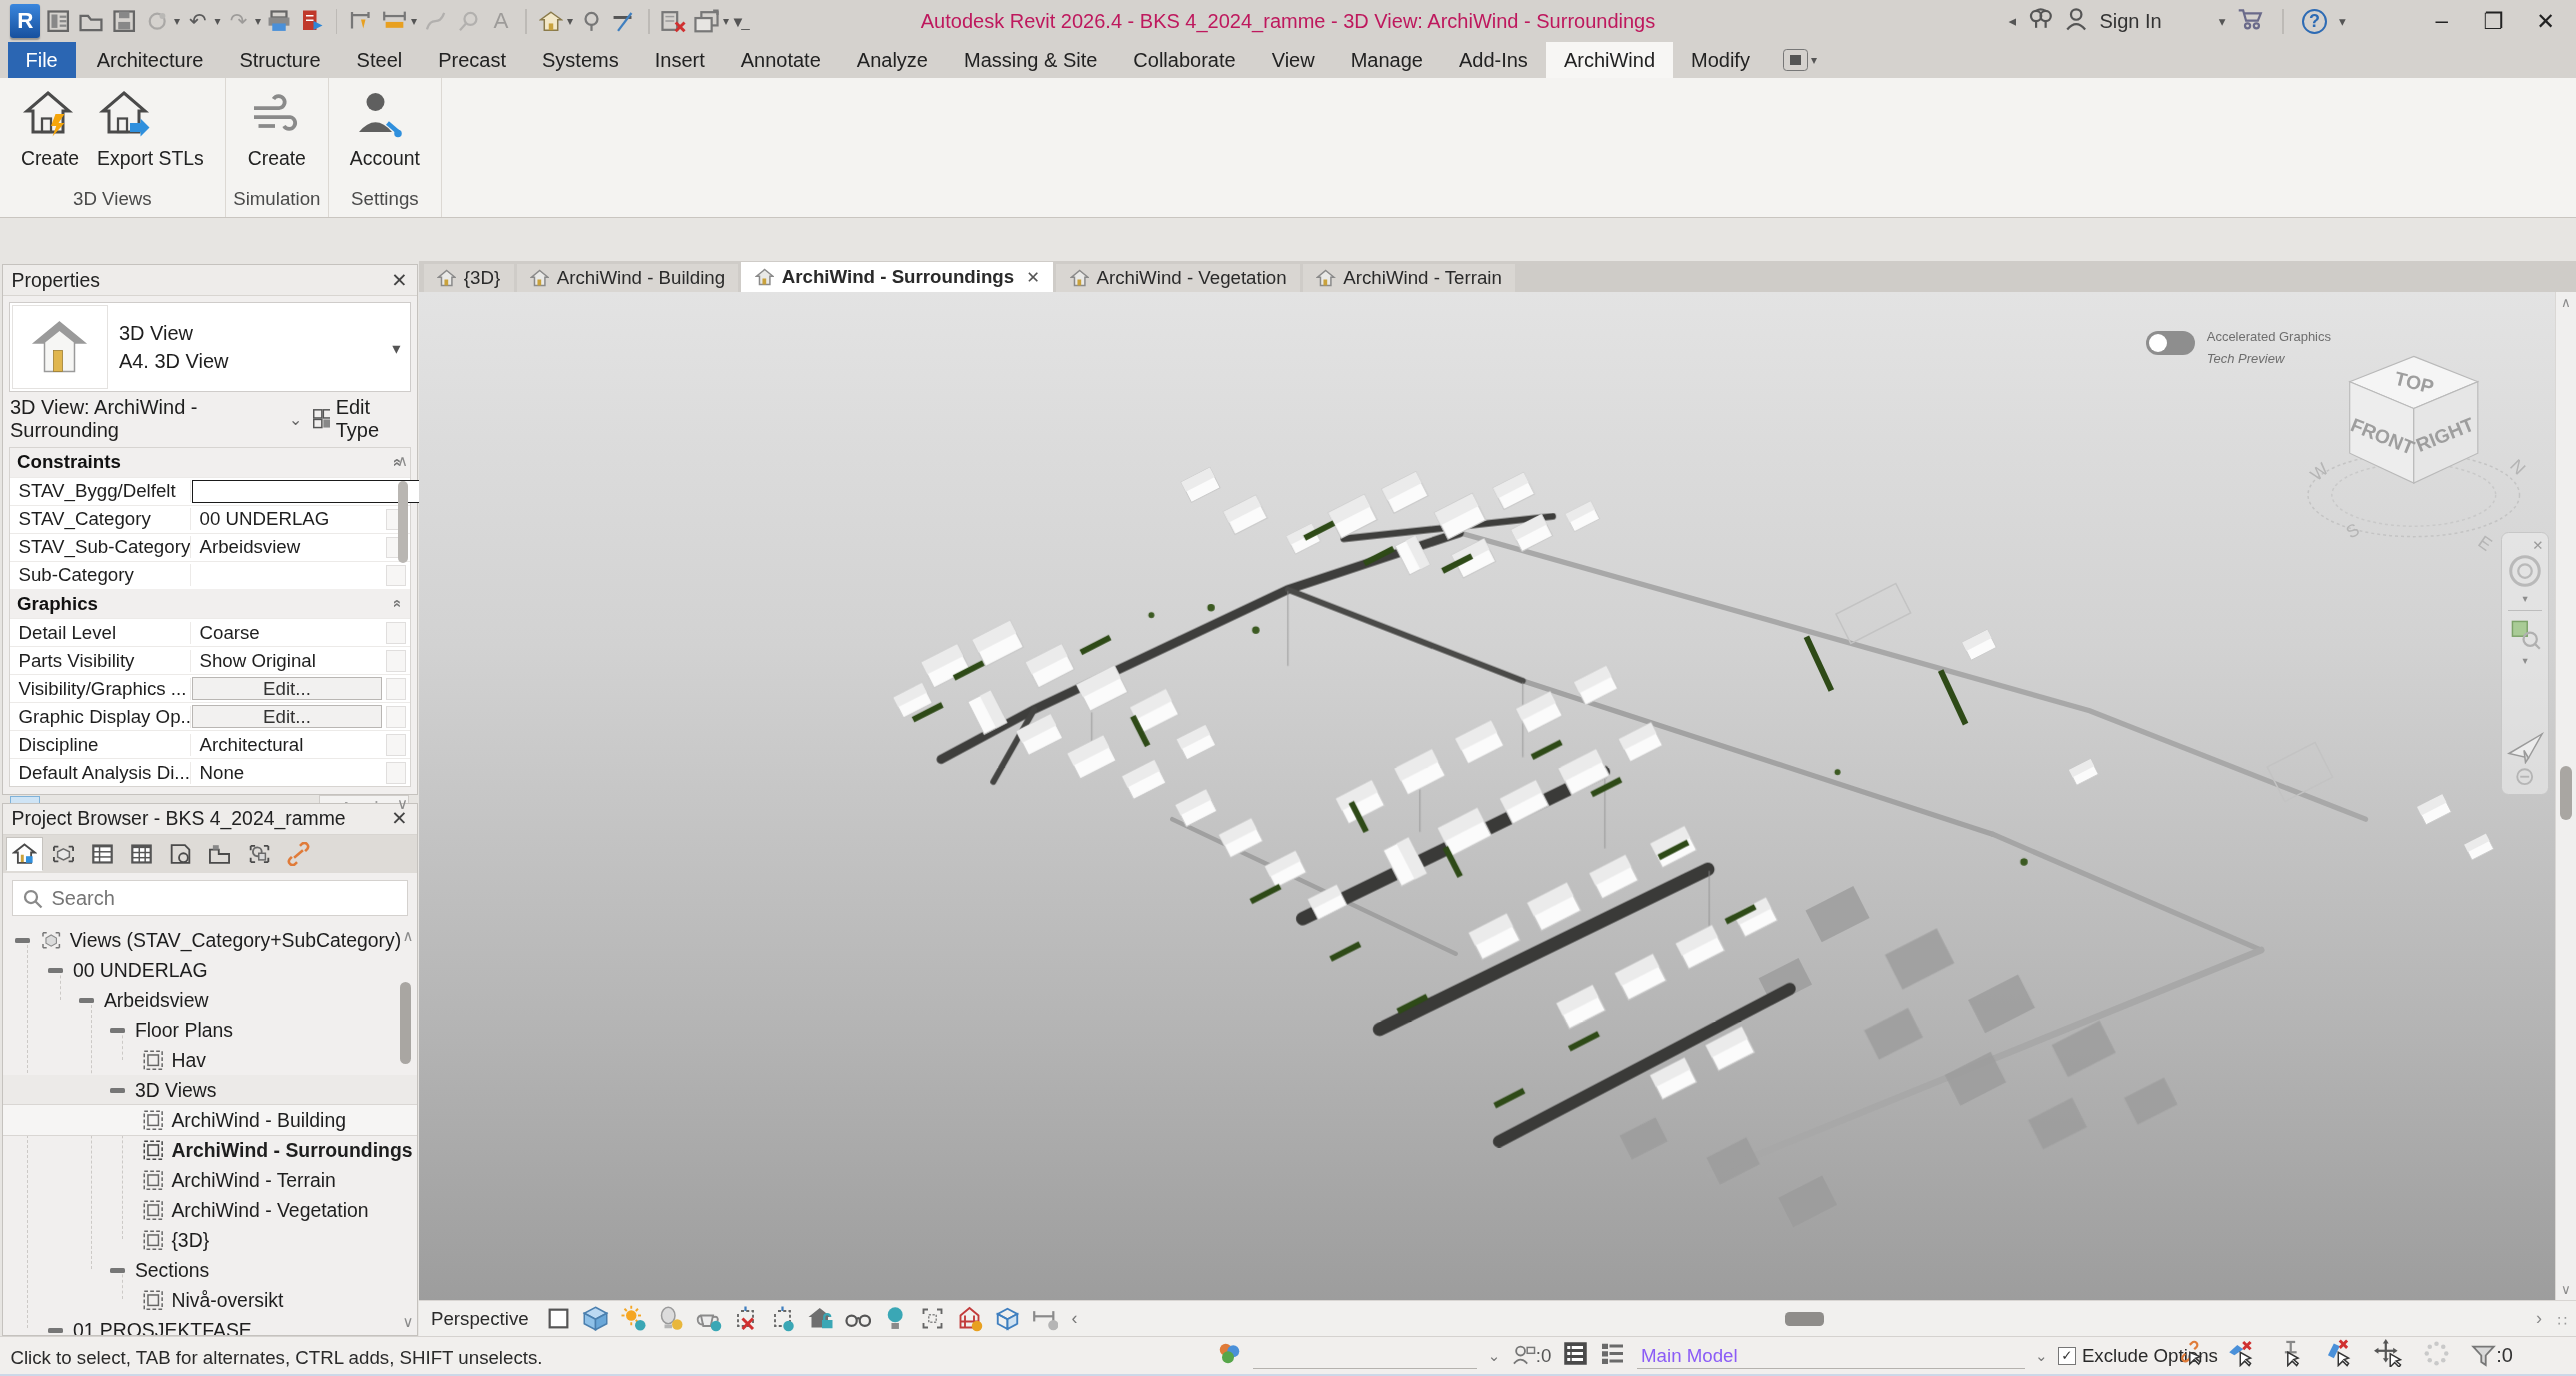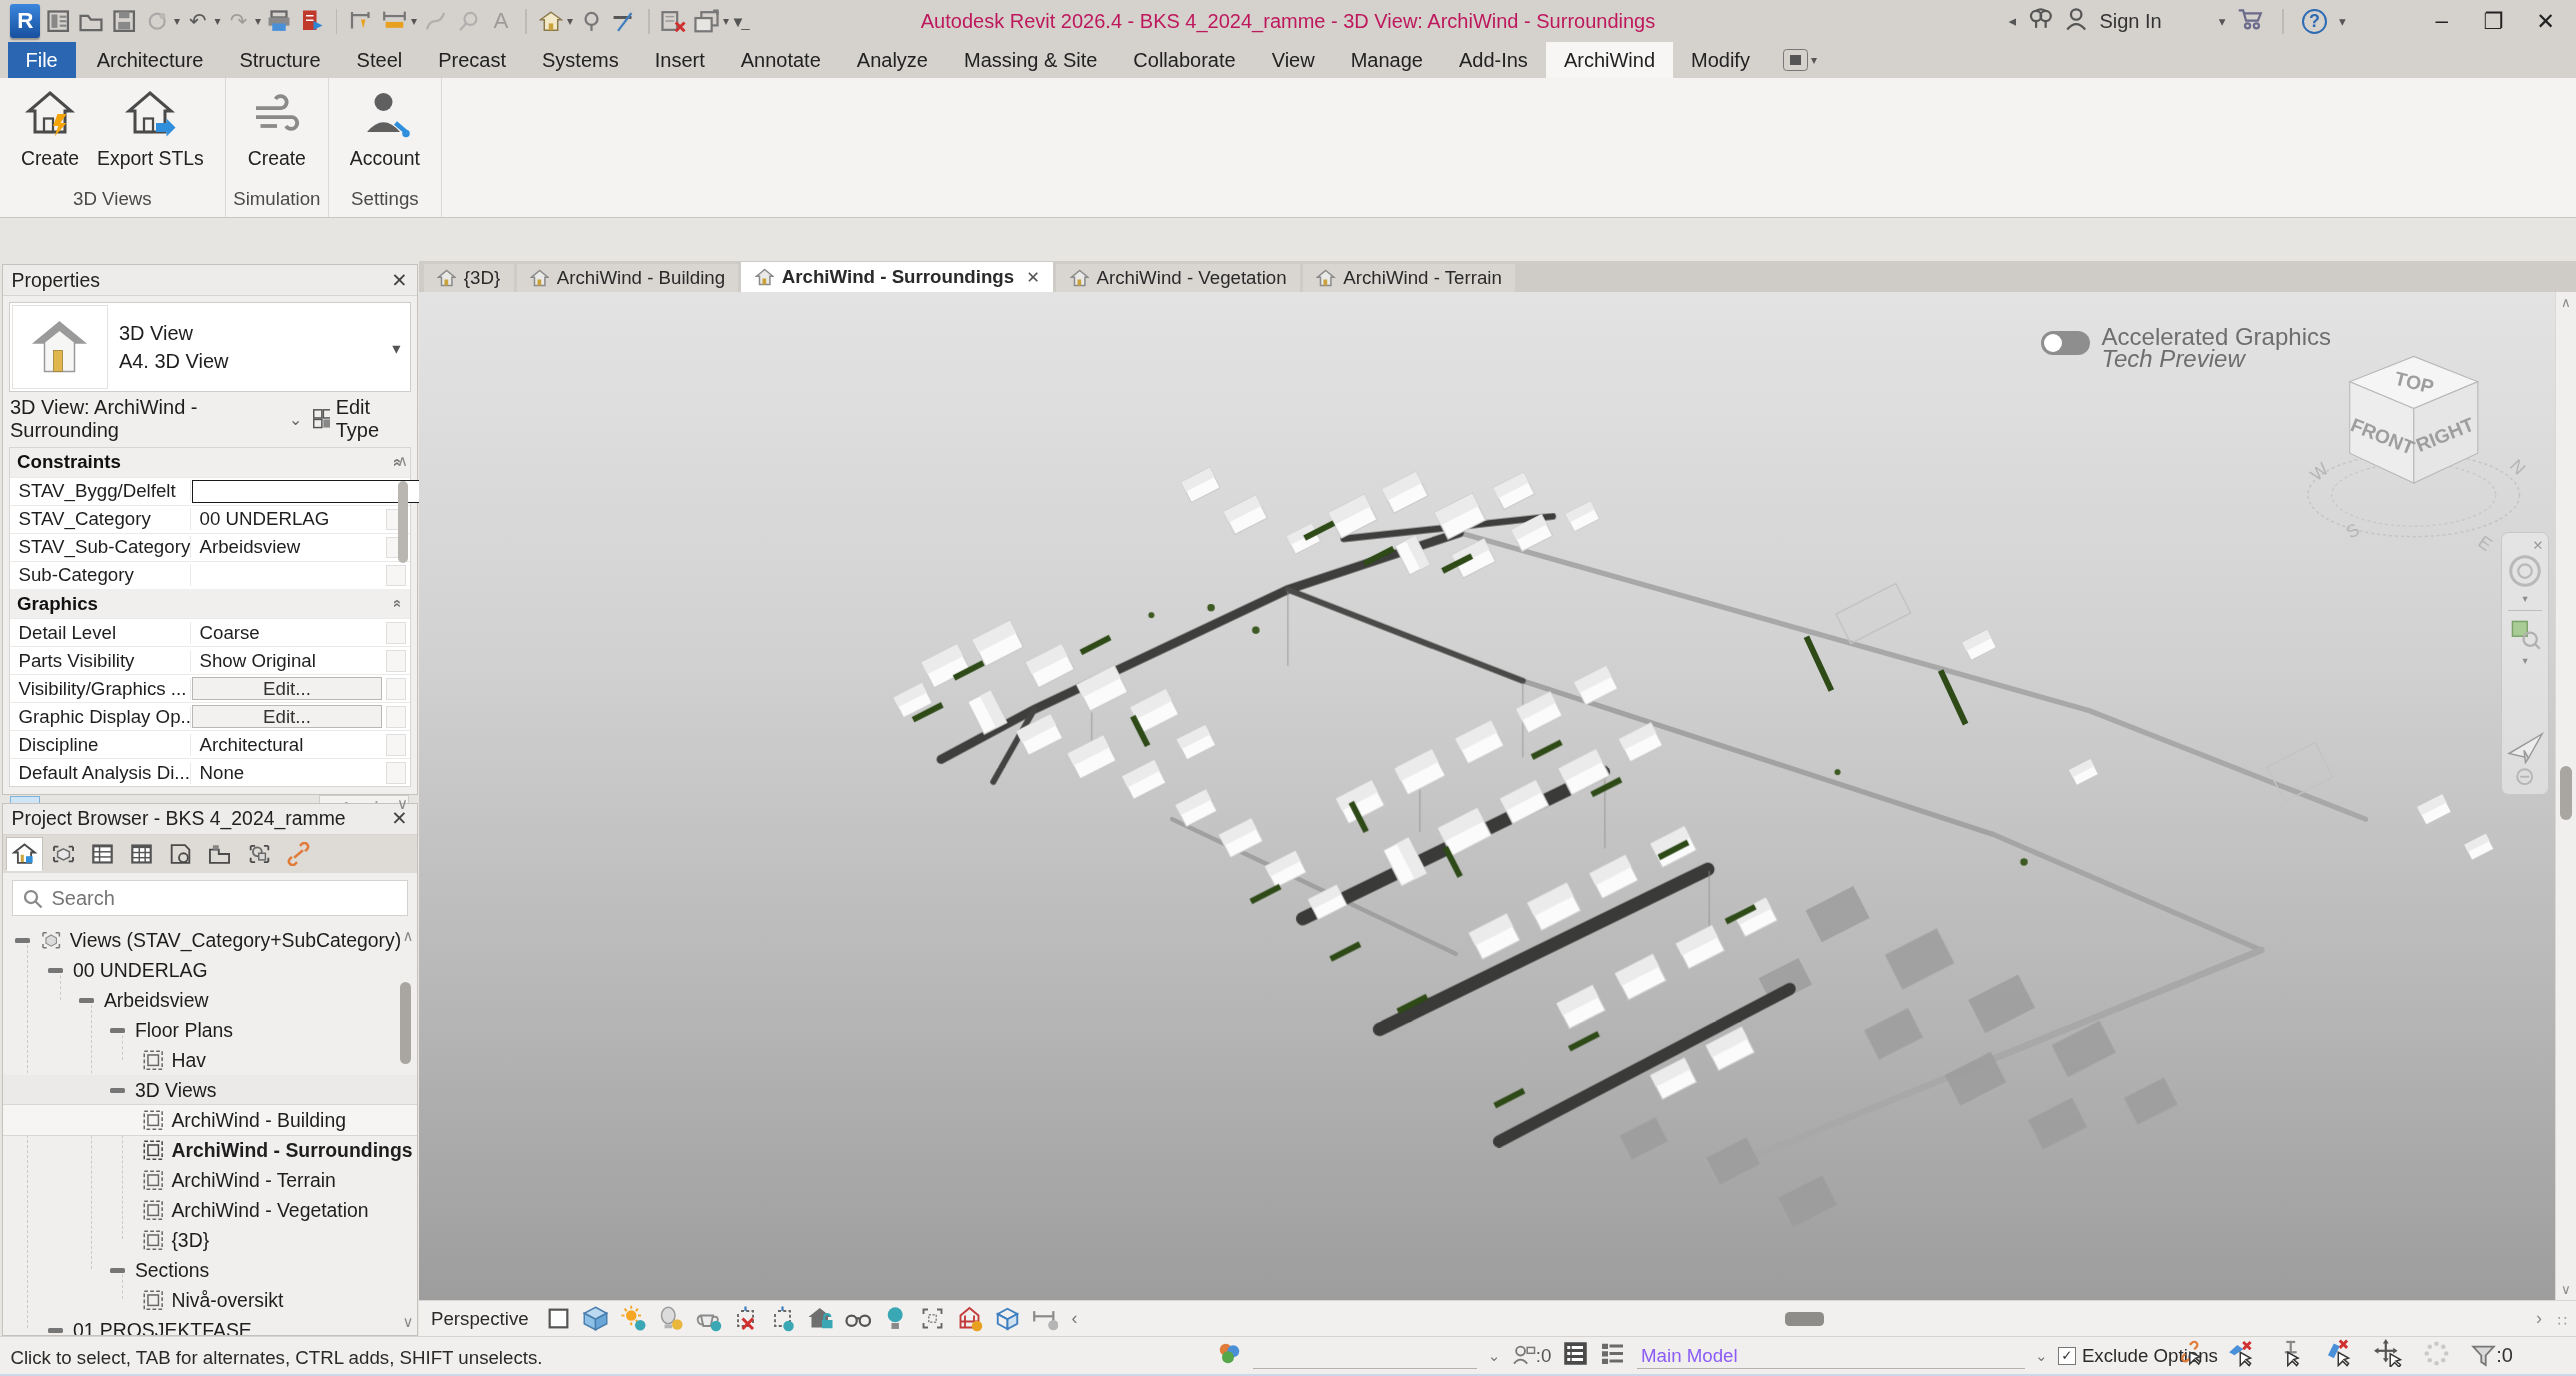--- a/index.html
+++ b/index.html
@@ -26,21 +26,21 @@
   .rtab.file { background:#2b66b3; color:#fff; margin-right:3px; }
   .rtab.active { background:#f7f6f4; }
   .modsel { display:flex; align-items:center; gap:4.5px; margin-left:7.5px; padding:0 7.5px; }
   .modsel .box { width:25px; height:22.4px; border:1.5px solid #777; border-radius:3.7px; display:flex; align-items:center; justify-content:center; }
   .modsel .box i { width:10.4px; height:10.4px; background:#555; display:block; }
 
   
   .ribbonbody { height:140px; background:#f4f3f1; border-bottom:1.5px solid #c9c5c0; display:flex; }
   .rpanel { display:flex; flex-direction:column; border-right:1.5px solid #dcd8d3; padding:6px 4.5px 0; }
   .rpanel-btns { display:flex; flex:1; align-items:flex-start; justify-content:center; gap:6px; padding:0 10.4px; }
-  .bigbtn { display:flex; flex-direction:column; align-items:center; gap:6px; padding:3px 6px; font-size:19.4px; color:#222; }
+  .bigbtn { display:flex; flex-direction:column; gap:6px; padding:3px 6px; font-size:19.4px; color:#222; }
   .bigbtn svg { width:54px; height:54px; }
   .rpanel-label { text-align:center; font-size:18.7px; color:#4a4a4a; padding:6px 3px 7.5px; }
   .gapstrip { height:43px; background:#e7e5e2; }
 
   
   .main { display:flex; height:1075px; }
   .leftcol { width:419px; display:flex; flex-direction:column; padding:3px 1.5px 0 1.5px; gap:7.5px; }
   .palette { background:#f1efee; border:0.7px solid #c5c2be; display:flex; flex-direction:column; }
   .pal-head { height:31px; background:#eeecea; border-bottom:0.7px solid #d8d5d1; display:flex; align-items:center; padding:0 9px; font-size:19.4px; color:#222; flex:0 0 auto; }
   .pal-x { margin-left:auto; font-size:19.4px; color:#444; }
@@ -96,21 +96,21 @@
   .viewtabs { height:31px; background:#cfccc8; display:flex; align-items:flex-end; padding-left:4.5px; gap:3px; }
   .vtab { height:28px; display:flex; align-items:center; gap:7.5px; padding:0 13.4px; background:#d9d6d2; font-size:18.7px; color:#2a2a2a; white-space:nowrap; }
   .vtab.active { background:#ffffff; font-weight:bold; height:30px; }
   .vtab .x { font-size:16.4px; color:#555; margin-left:4.5px; font-weight:normal; }
   .canvas { position:absolute; top:31px; left:0; right:21px; bottom:36px; background:linear-gradient(#e3e3e3, #d2d2d2 35%, #b5b5b5 72%, #9d9d9d); overflow:hidden; }
   .scene { position:absolute; inset:0; width:100%; height:100%; }
 
   .ag-toggle { position:absolute; top:34px; right:224px; display:flex; gap:12px; }
   .pill { width:49px; height:24px; background:#8e8e8e; border-radius:12px; position:relative; margin-top:4.5px; }
   .pill .knob { position:absolute; left:3px; top:3px; width:18px; height:18px; border-radius:50%; background:#fff; }
-  .ag-text { font-size:24px; color:#6e6e6e; line-height:22.4px; }
+  .ag-text { font-size:13px; color:#6e6e6e; line-height:22.4px; }
   .ag-text .tp { font-style:italic; }
 
   .viewcube { position:absolute; top:48px; right:22.4px; }
   .navbar { position:absolute; top:240px; right:6px; width:48px; height:263px; border:1.5px solid #c7c7c7; border-radius:7.5px; background:rgba(238,238,238,.55); display:flex; flex-direction:column; align-items:center; padding:4.5px 0; color:#9a9a9a; }
   .navbar .nx { align-self:flex-end; margin-right:4.5px; font-size:13.4px; }
   .navbar .dd { font-size:10.4px; color:#8c8c8c; }
   .navbar hr { width:34px; border:none; border-top:0.7px solid #bdbdbd; margin:6px 0; }
   .navbar .grow { flex:1; }
 
   .vscroll { position:absolute; top:31px; right:0; bottom:36px; width:21px; background:#f0efee; border-left:0.7px solid #dad7d4; }

